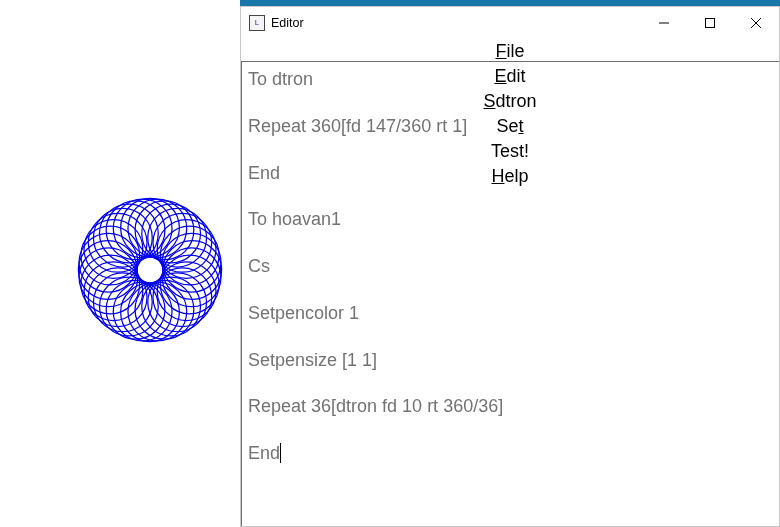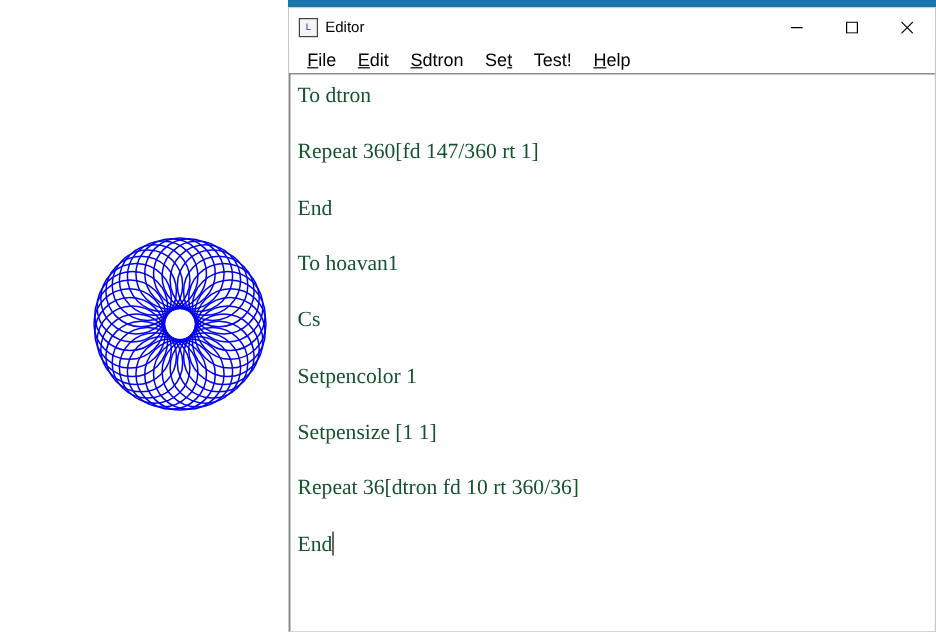--- a/index.html
+++ b/index.html
@@ -63,39 +63,40 @@
     font-family: inherit;
     color: #000;
     cursor: default;
   }
   .winbtn svg { display: block; }
   .menubar {
     height: 22px;
     display: flex;
     align-items: center;
     padding: 0 6px;
-    font-size: 15px;
+    font-size: 18px;
     color: #000;
     gap: 0;
     user-select: none;
+    flex-direction: column;
   }
   .menuitem {
     padding: 2px 9px;
     cursor: default;
   }
   .menuitem .ul { text-decoration: underline; }
   .editor-body {
     flex: 1;
     border-top: 1px solid #707070;
     border-left: 1px solid #707070;
     padding: 6px 8px 8px 6px;
-    font-family: Liberation Serif, serif;
+    font-family: Liberation Sans, sans-serif;
     font-size: 18px;
     line-height: 1.3;
-    color: #14532d;
+    color: #737373;
     overflow: auto;
     white-space: pre-wrap;
     position: relative;
   }
   .caret {
     display: inline-block;
     width: 1px; height: 20px;
     background: #000;
     vertical-align: text-bottom;
     margin-left: 0px;

